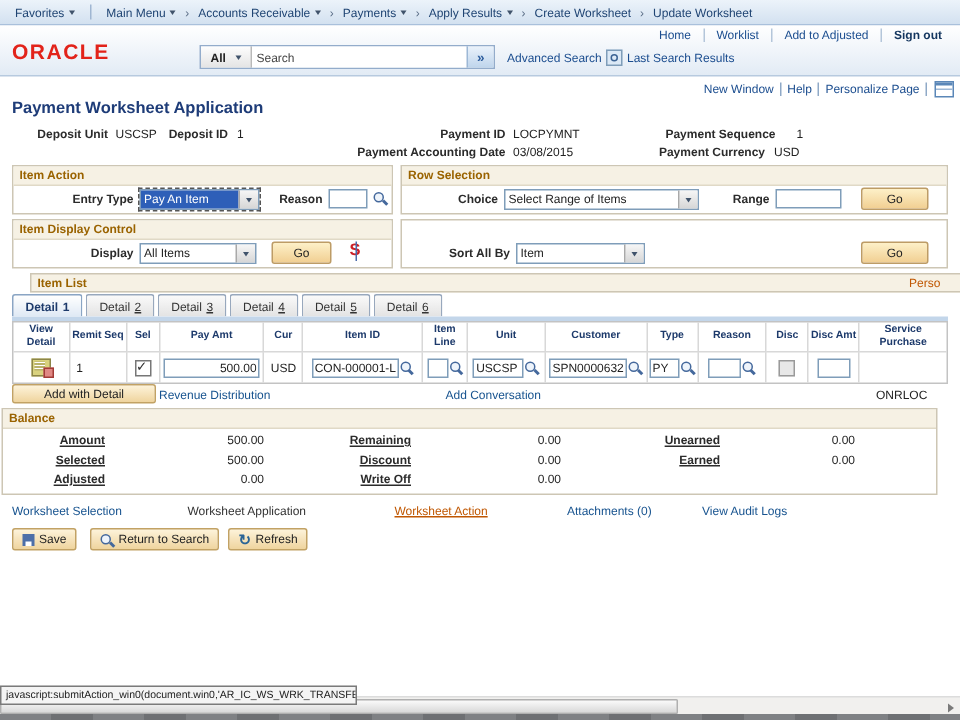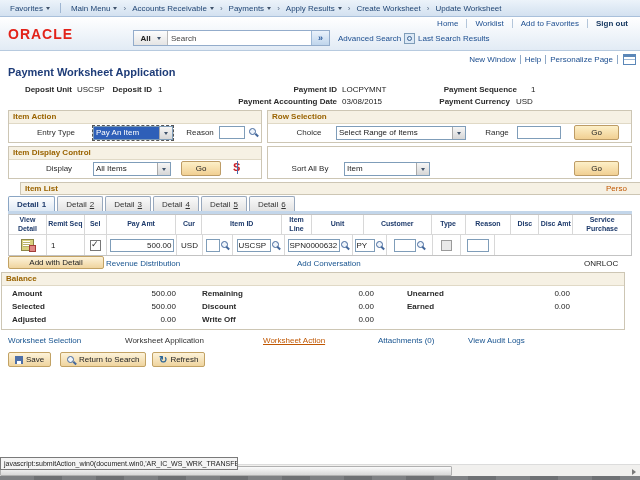--- a/index.html
+++ b/index.html
@@ -47,21 +47,21 @@
 
   #pagetitle{position:absolute;left:8px;top:66px;font-size:11px;font-weight:bold;color:#1e3c78;}
 
   .flabel{position:absolute;font-weight:bold;color:#2b2b2b;text-align:right;}
   .fval{position:absolute;color:#222;}
 
   
   .gbox{position:absolute;border:1px solid #cdc6b4;background:#fff;box-sizing:border-box;}
   .ghead{height:12px;line-height:12px;background:#f6f1e4;border-bottom:1px solid #e0d9c6;
          color:#9a6300;font-weight:bold;padding:0 4px;font-size:8px;}
-  .glabel{position:absolute;font-weight:normal;color:#2b2b2b;text-align:center;}
+  .glabel{position:absolute;font-weight:bold;color:#2b2b2b;text-align:right;}
 
   .sel{position:absolute;height:14px;border:1px solid #7f9db9;background:#fff;display:flex;box-sizing:border-box;}
   .sel .val{flex:1;padding:0 2px;line-height:12px;white-space:nowrap;overflow:hidden;}
   .selbtn{width:12px;border-left:1px solid #a9a9a9;background:linear-gradient(#f6f6f6,#d6d6d6);
           display:flex;align-items:center;justify-content:center;}
   .selbtn .caret{margin-left:0;}
   .sel.focused{outline:1px dashed #555;}
   .sel.focused .val{background:#2e5fb8;color:#fff;}
 
   .tinput{position:absolute;height:13px;border:1px solid #7f9db9;font-size:8px;font-family:inherit;
@@ -121,21 +121,21 @@
   .i-save{width:8px;height:8px;background:#4d6fa8;position:relative;flex:none;}
   .i-save::after{content:"";position:absolute;left:2px;bottom:0;width:4px;height:3px;background:#fff;}
   .i-refresh::before{content:"\21BB";color:#2a6496;font-size:10px;font-weight:bold;}
   .i-retmag{position:relative;width:9px;height:9px;flex:none;}
   .i-retmag::before{content:"";position:absolute;left:0;top:1px;width:5px;height:5px;border:1px solid #44689c;
                     border-radius:50%;background:#eef4fb;}
   .i-retmag::after{content:"";position:absolute;left:5.5px;top:7px;width:3.5px;height:1.5px;background:#44689c;
                    transform:rotate(45deg);}
 
   
-  .b-l{position:absolute;font-weight:bold;color:#2b2b2b;}
+  .b-l{position:absolute;font-weight:bold;text-align:right;color:#2b2b2b;text-decoration:underline;}
   .b-v{position:absolute;text-align:right;color:#222;}
 
   
   #statusbar{position:absolute;left:0;top:457px;width:238px;height:13px;border:1px solid #7a7a7a;background:#f4f4f4;
              font-size:7px;line-height:11px;padding:0 3px;white-space:nowrap;overflow:hidden;box-sizing:border-box;
              color:#222;z-index:5;}
   #hscroll{position:absolute;left:0;top:464px;width:640px;height:12px;background:#f1f0ee;border-top:1px solid #dcdcdc;box-sizing:border-box;}
   #hthumb{position:absolute;left:0;top:1px;width:452px;height:10px;background:linear-gradient(#fafafa,#d8d8d8);
           border:1px solid #b0b0b0;border-radius:1px;box-sizing:border-box;}
   #hbtn-right{position:absolute;right:1px;top:2px;width:10px;height:9px;display:flex;align-items:center;justify-content:center;}
@@ -182,21 +182,21 @@
     <span class="crumb">
       <span>Update Worksheet</span>
     </span>
   </div>
 
   <div id="headband">
     <div id="logo">ORACLE</div>
     <div id="utilnav">
       <span class="util">Home</span>
       <span class="util">Worklist</span>
-      <span class="util">Add to Favorites</span>
+      <span class="util">Add to Adjusted</span>
       <span class="util">Sign out</span>
     </div>
     <div id="searchbox">
       <div id="scope">
         <span>All</span>
         <span class="caret"></span>
       </div>
       <input id="searchinput" value="Search" style="">
       <div id="searchgo"></div>
     </div>
@@ -337,20 +337,24 @@
           <span class="vd-icon"></span>
         </div>
       <div class="gcell c2" style="justify-content:flex-start;padding-left:4px;">1</div>
       <div class="gcell c3">
           <span class="cbox checked"></span>
         </div>
       <div class="gcell c4">
           <input class="rinput" style="width: 64px; text-align: right;" value="500.00">
         </div>
       <div class="gcell c5">USD</div>
+      <div class="gcell c6">
+          <input class="rinput" style="width: 58px;" value="CON-000001-L">
+          <span class="cellmag"></span>
+        </div>
       <div class="gcell c7">
           <input class="rinput" style="width: 14px;" value="">
           <span class="cellmag"></span>
         </div>
       <div class="gcell c8">
           <input class="rinput" style="width: 34px;" value="USCSP">
           <span class="cellmag"></span>
         </div>
       <div class="gcell c9">
           <input class="rinput" style="width: 52px;" value="SPN0000632">

